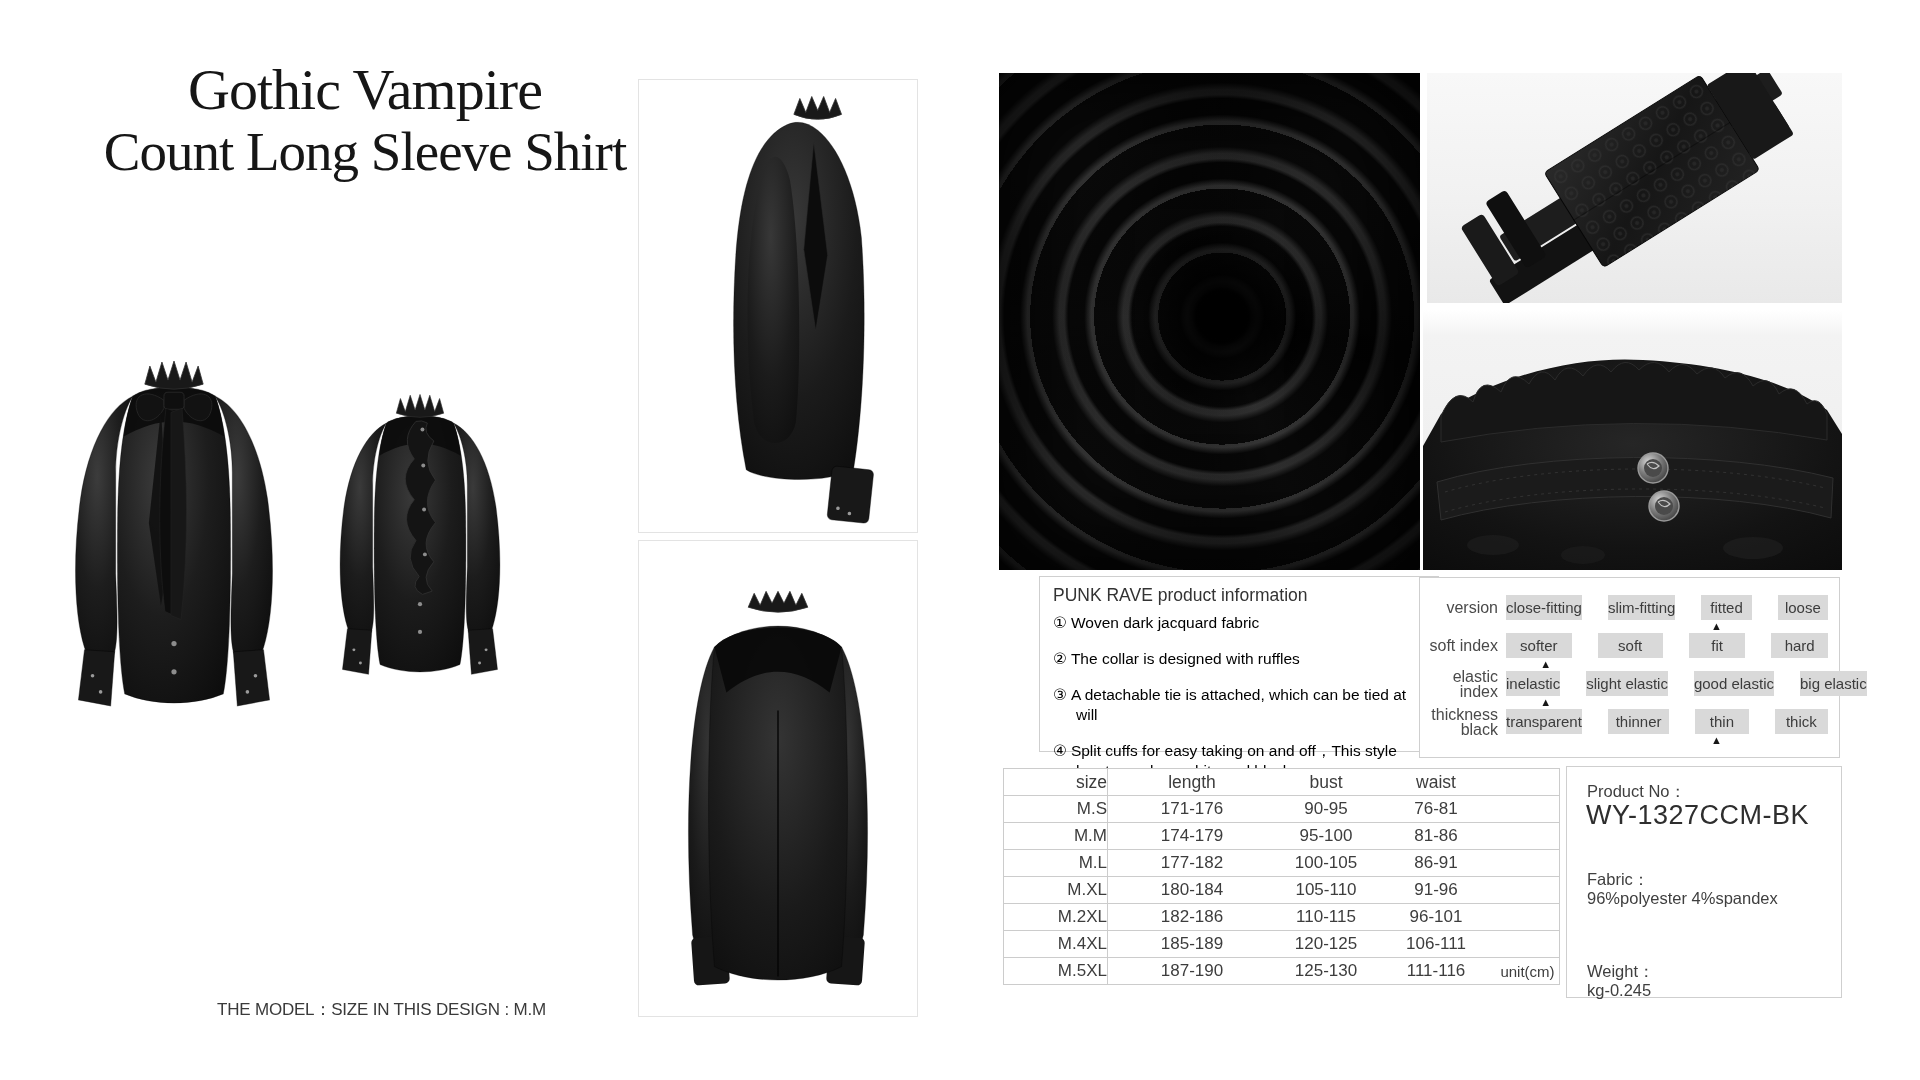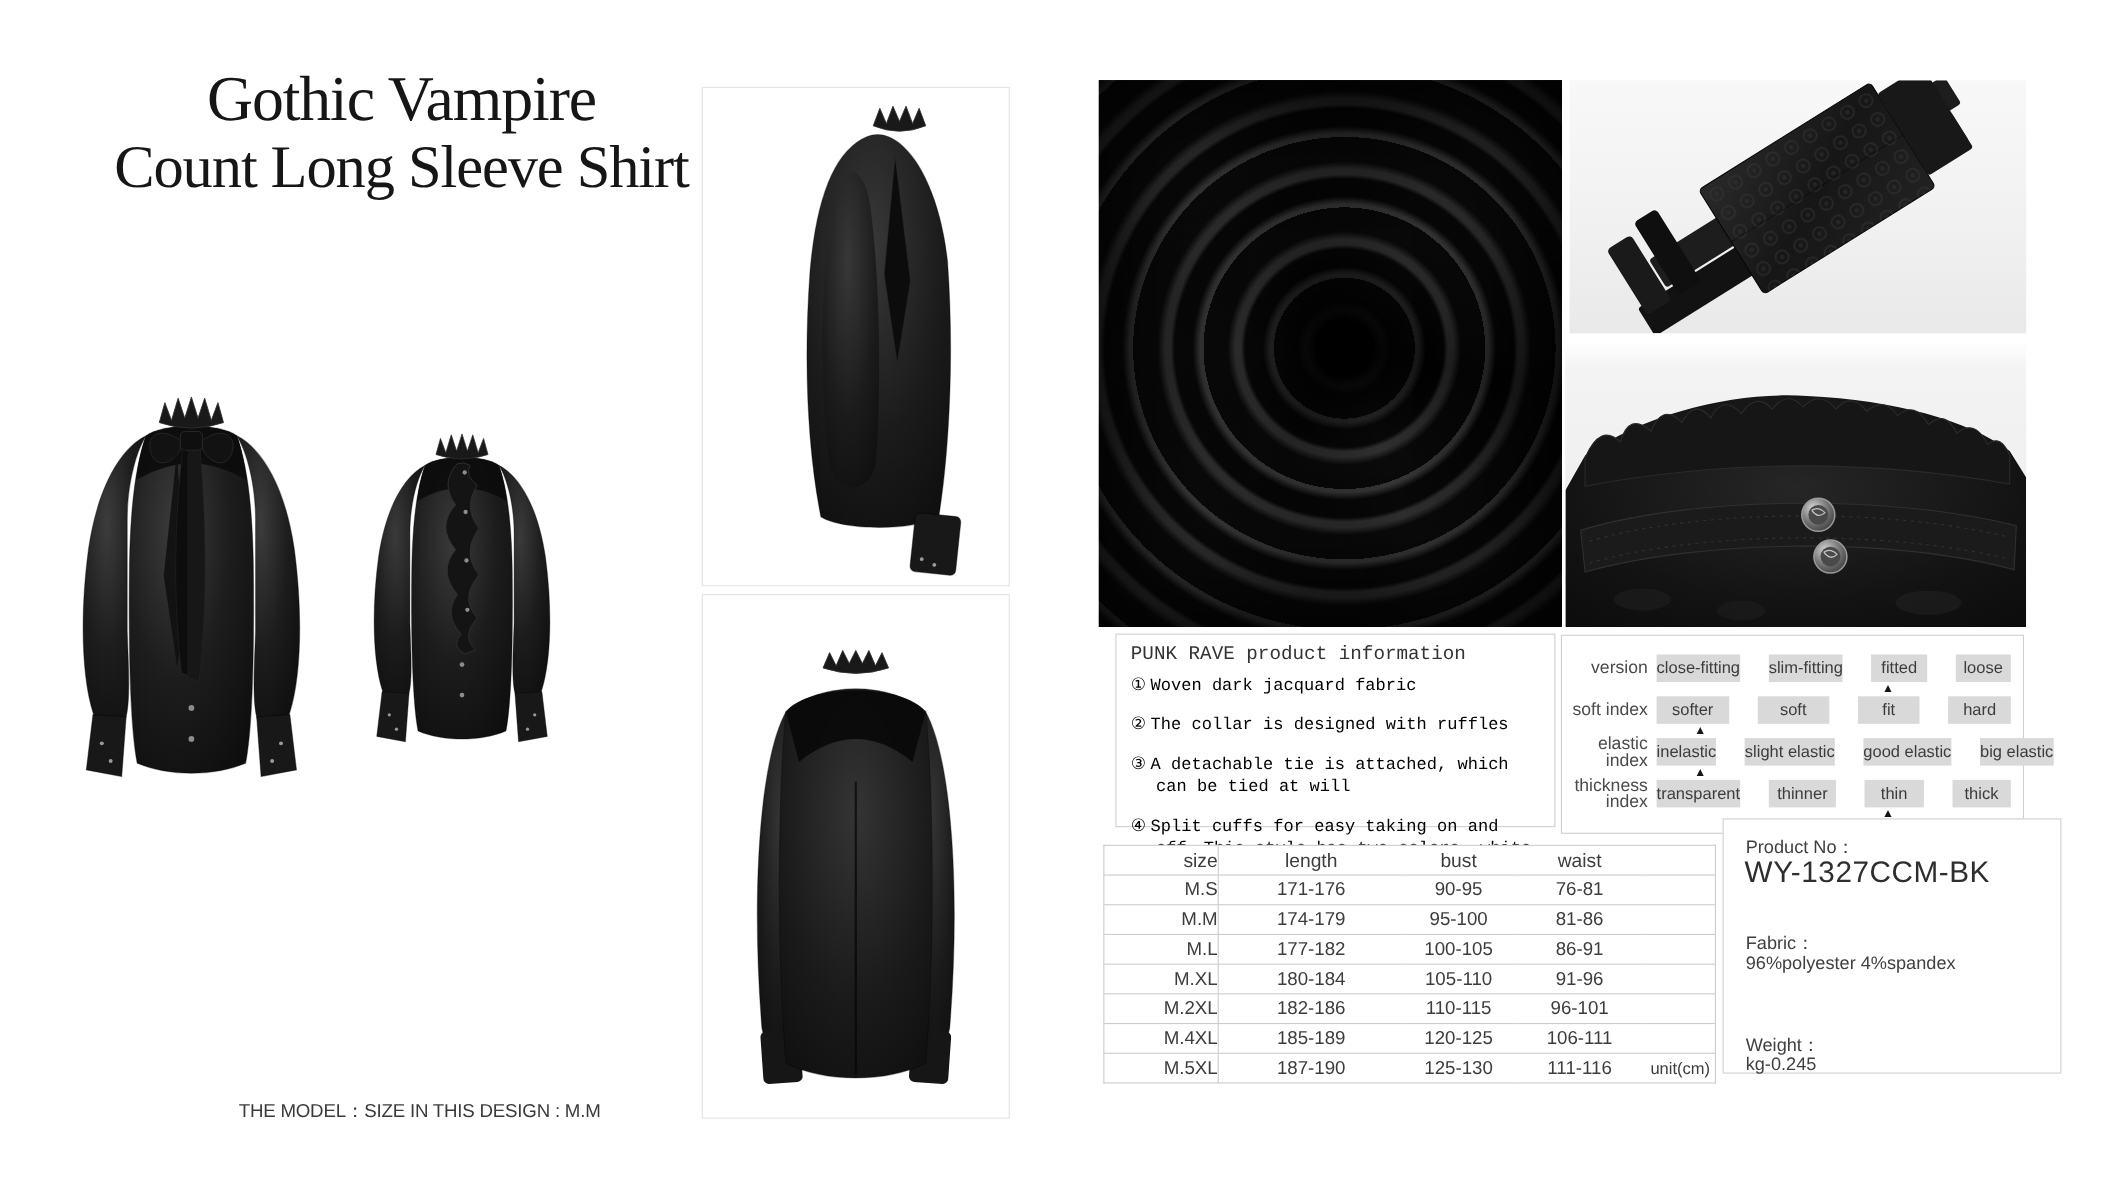--- a/index.html
+++ b/index.html
@@ -23,22 +23,22 @@
       radial-gradient(circle at 53% 49%, #000 0 22px, rgba(0,0,0,0) 95px),
       repeating-radial-gradient(circle at 53% 49%, rgba(82,82,82,.40) 0 3px, rgba(0,0,0,.75) 10px 26px, rgba(70,70,70,.35) 30px 35px, rgba(4,4,4,.8) 42px 64px),
       radial-gradient(ellipse at 12% 14%, #222 0 9%, rgba(0,0,0,0) 38%),
       radial-gradient(ellipse at 88% 18%, #1e1e1e 0 8%, rgba(0,0,0,0) 34%),
       radial-gradient(ellipse at 14% 86%, #242424 0 8%, rgba(0,0,0,0) 36%),
       conic-gradient(from 40deg at 53% 49%, #171717, #060606 60deg, #232323 120deg, #0a0a0a 170deg, #1c1c1c 230deg, #050505 290deg, #171717);
   }
   .fabric:after{content:"";position:absolute;inset:0;box-shadow:inset 0 0 90px 28px rgba(0,0,0,.78);}
 
   
-  .info-box{position:absolute;left:1014px;top:576px;width:400px;height:176px;
-            border:1px solid #cfcfcf;box-sizing:border-box;background:#fff;font-family:Liberation Mono, monospace;}
+  .info-box{position:absolute;left:1039px;top:576px;width:400px;height:176px;
+            border:1px solid #cfcfcf;box-sizing:border-box;background:#fff;}
   .info-head{position:absolute;left:13px;top:8px;font-size:17.5px;color:#333;}
   .info-items{position:absolute;left:13px;top:36px;width:372px;}
   .info-item{font-size:15.5px;line-height:20px;color:#000000;margin-bottom:16px;
              padding-left:23px;text-indent:-23px;}
   .info-item .cnum{margin-right:4px;}
   .info-item.tight{margin-bottom:14px;}
 
   
   .attr-box{position:absolute;left:1419px;top:577px;width:421px;height:181px;
             border:1px solid #cfcfcf;box-sizing:border-box;background:#fff;padding-top:17px;}
@@ -58,21 +58,21 @@
               width:554px;background:#fff;font-size:17px;color:#3d3d3d;}
   .size-table td{border-top:1px solid #ccc;border-bottom:1px solid #ccc;height:26px;
                  text-align:center;padding:0;}
   .size-table tr:first-child td{font-size:17.5px;}
   .size-table td.sep{border-right:1px solid #ccc;text-align:right;}
   .size-table td.edge-l{border-left:1px solid #ccc;}
   .size-table td.edge-r{border-right:1px solid #ccc;}
   .size-table td.unitcell{font-size:15px;text-align:center;}
 
   
-  .spec-box{position:absolute;left:1566px;top:744px;width:308px;height:232px;
+  .spec-box{position:absolute;left:1566px;top:766px;width:276px;height:232px;
             border:1px solid #cfcfcf;box-sizing:border-box;background:#fff;}
   .spec-label{position:absolute;left:20px;font-size:16.5px;color:#3f3f3f;}
   .spec-no{position:absolute;left:19px;top:33px;font-size:27px;color:#2e2e2e;letter-spacing:.5px;}
   .spec-val{position:absolute;left:20px;font-size:16.5px;color:#3f3f3f;}
 
   
   .model-note{position:absolute;left:217px;top:998px;font-size:17px;color:#3a3a3a;letter-spacing:-.2px;}
 
   
   .tie-photo{background:linear-gradient(180deg,#f8f8f8 0%,#f1f1f1 55%,#e9e9e9 100%);}
@@ -307,21 +307,21 @@
         <div class="ar-cell">slight elastic</div>
         <div class="ar-cell">good elastic</div>
         <div class="ar-cell">big elastic</div>
       </div>
       <div class="ar-markers">
         <span class="mk pos-1">▲</span>
       </div>
     </div>
 
     <div class="ar">
-      <div class="ar-label">thickness index</div>
+      <div class="ar-label">thickness black</div>
       <div class="ar-cells">
         <div class="ar-cell">transparent</div>
         <div class="ar-cell">thinner</div>
         <div class="ar-cell">thin</div>
         <div class="ar-cell">thick</div>
       </div>
       <div class="ar-markers">
         <span class="mk pos-3">▲</span>
       </div>
     </div>

